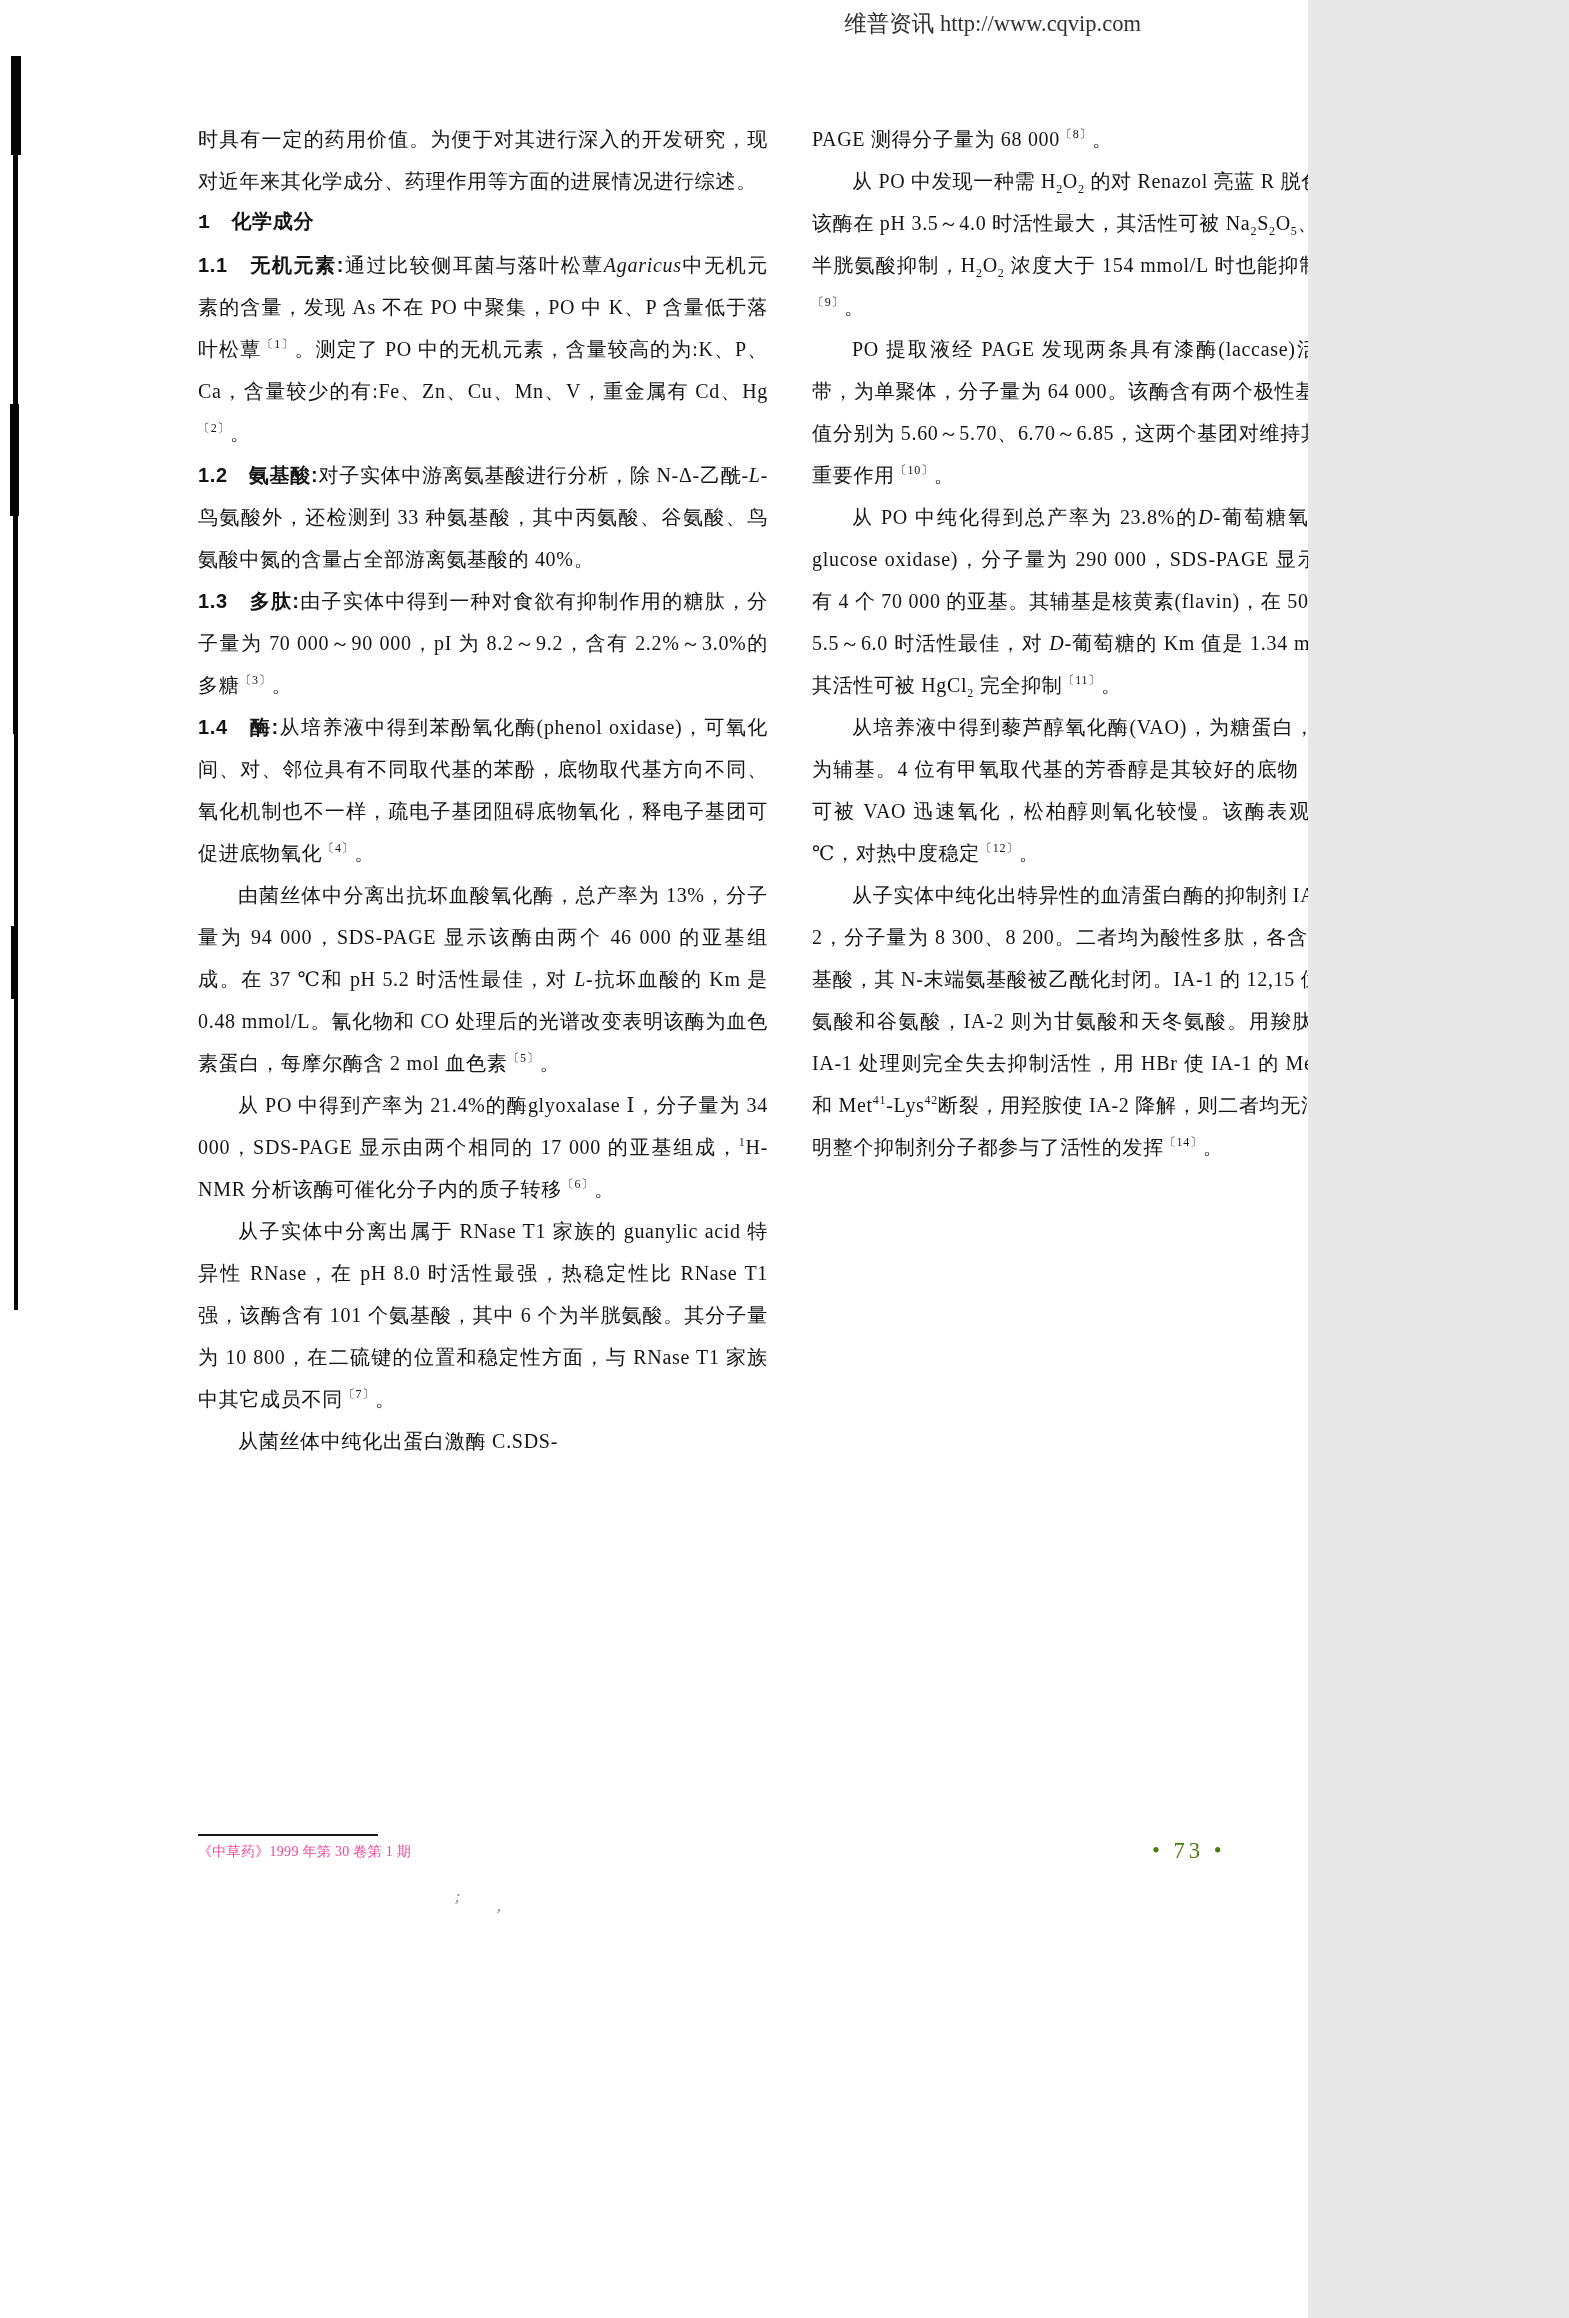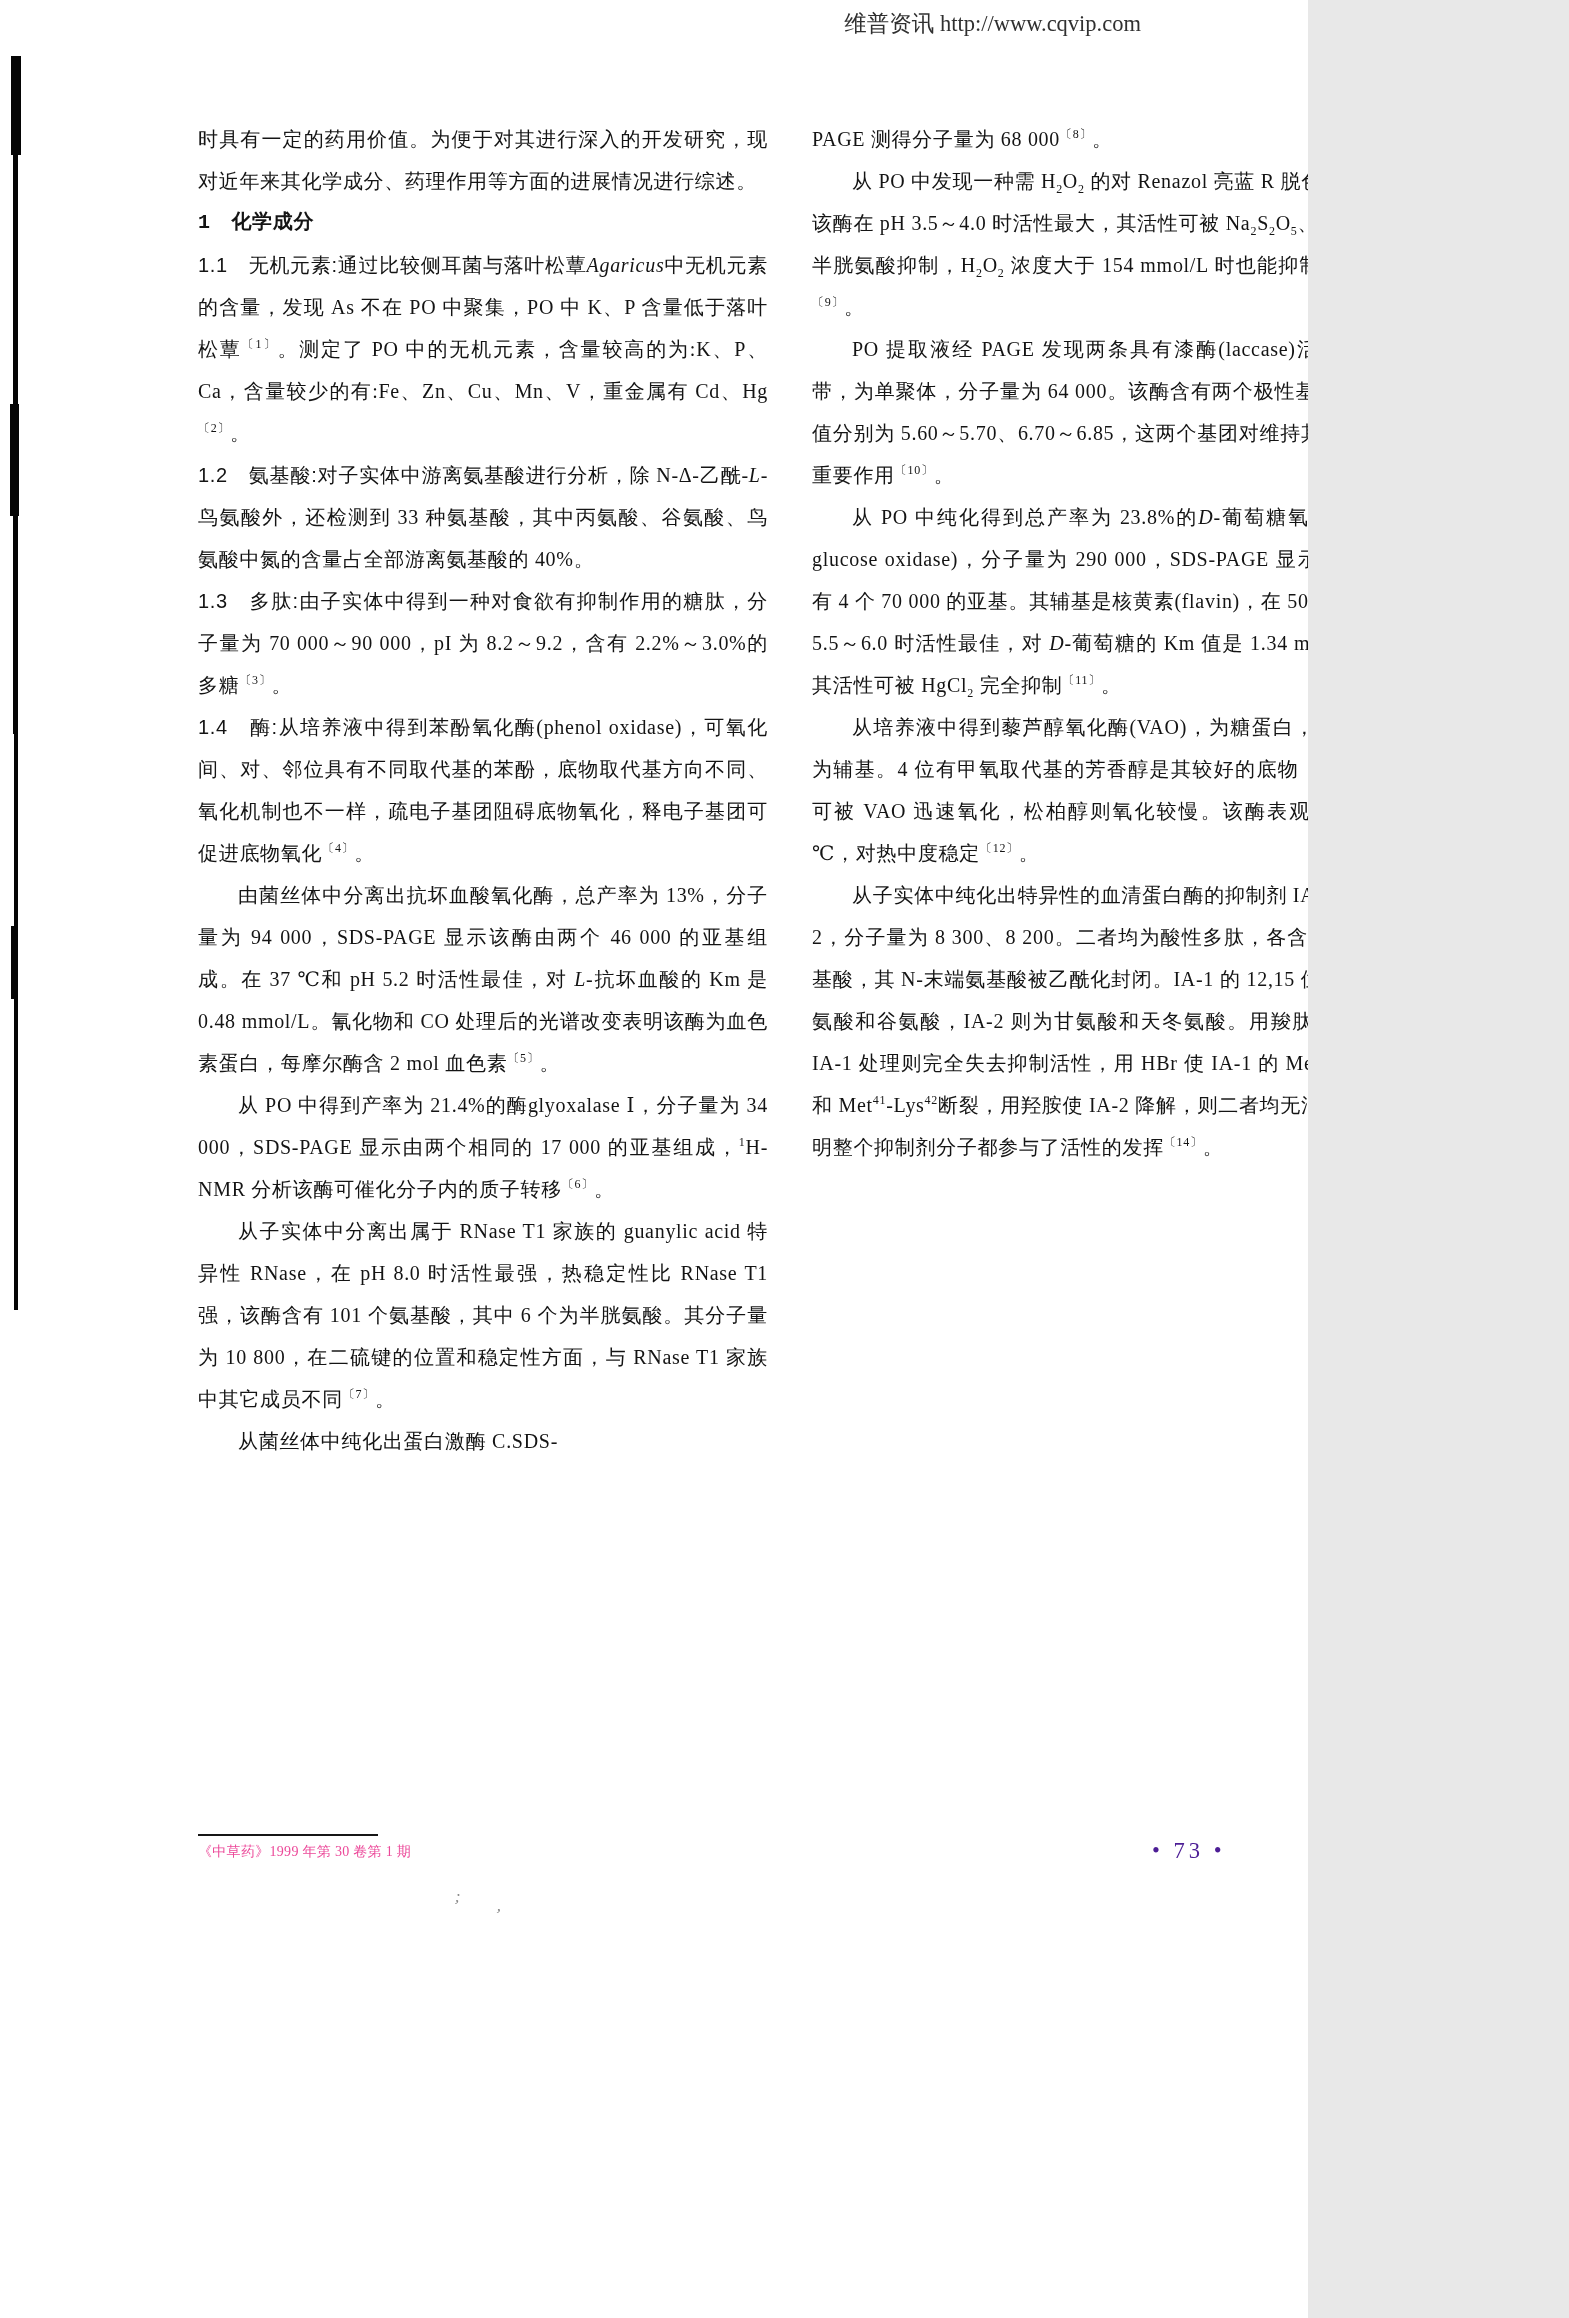--- a/index.html
+++ b/index.html
@@ -23,36 +23,36 @@
     position:absolute;top:118px;
     font-size:20px;line-height:42px;
     letter-spacing:0.7px;
     text-align:justify;
   }
   #left-col{left:198px;width:570px;}
   #right-col{left:812px;width:572px;}
   .para{margin:0;text-align:justify;}
   .para.indent{text-indent:2em;}
   .para.h1{font-weight:bold;font-family:Liberation Mono, monospace;}
-  .lead{font-weight:normal;font-family:"Liberation Sans","DejaVu Sans",sans-serif;}
+  .lead{font-weight:bold;font-family:"Liberation Sans","DejaVu Sans",sans-serif;}
   .para i{font-style:italic;}
   .para sup{font-size:60%;line-height:0;vertical-align:super;}
   .para sub{font-size:60%;line-height:0;vertical-align:sub;}
   
   .footer-journal{
     position:absolute;left:198px;top:1834px;
     width:180px;
     border-top:2.6px solid #161616;
     padding-top:6.6px;
     font-size:14px;letter-spacing:0.3px;
     white-space:nowrap;color:#ec4899;
   }
   .page-number{
     position:absolute;left:1152px;top:1838px;
-    font-size:22.5px;letter-spacing:4px;color:#4c1d95;
+    font-size:22.5px;letter-spacing:4px;color:#4d7c0f;
     white-space:nowrap;
   }
   .stray-marks{
     position:absolute;left:455px;top:1893px;
     font-size:17px;color:#8a8a8a;letter-spacing:17px;
     transform:rotate(12deg);
   }
   
   .artifact{position:absolute;background:#050505;}
 </style>

